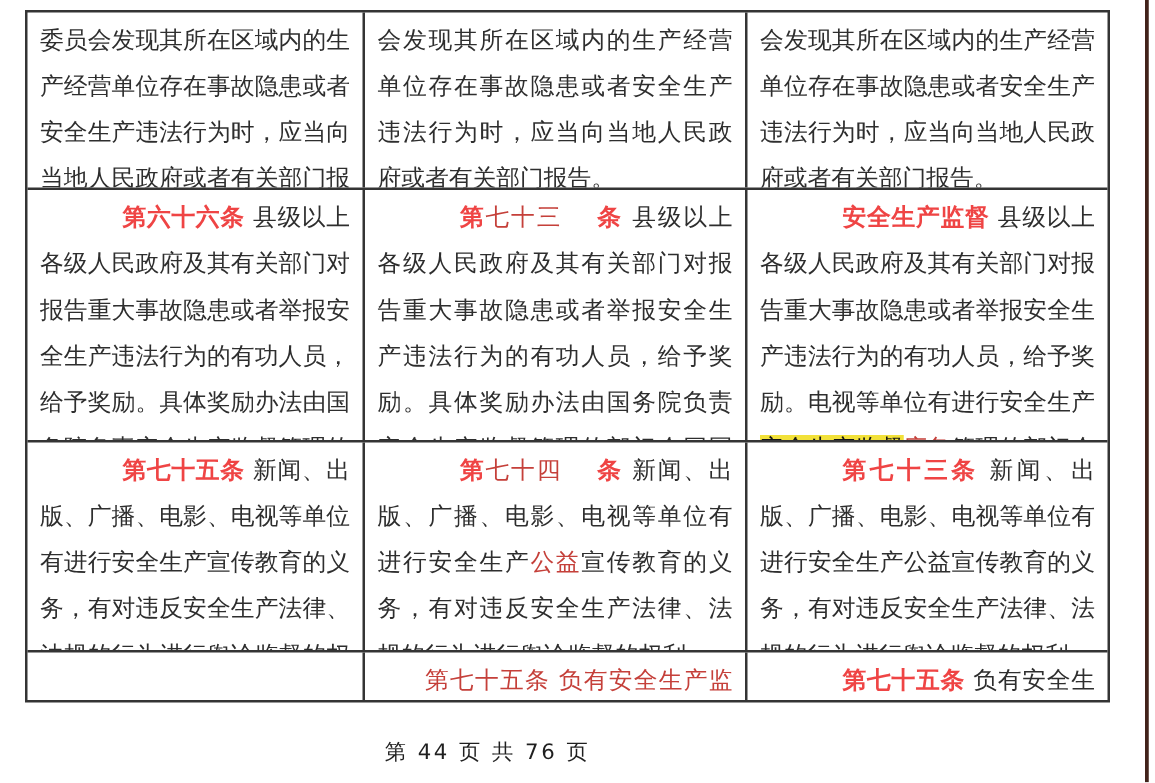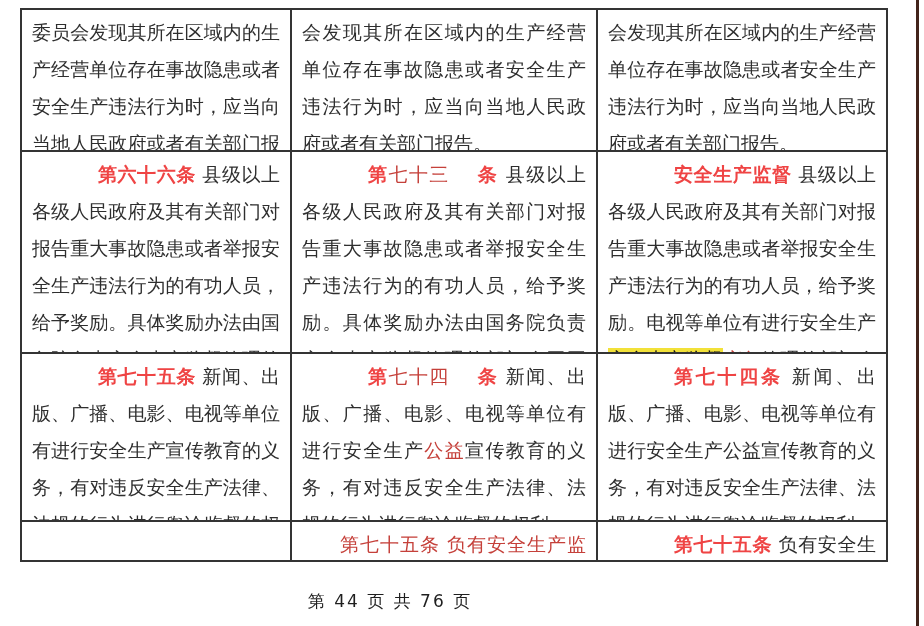--- a/index.html
+++ b/index.html
@@ -64,21 +64,21 @@
         <div class="tcell col-2"><span class="run run-normal">会发现其所在区域内的生产经营单位存在事故隐患或者安全生产违法行为时，应当向当地人民政府或者有关部门报告。</span></div>
       </div>
       <div class="trow trow-1">
         <div class="tcell col-0 indent"><span class="run run-bold">第六十六条</span><span class="run run-normal"> 县级以上各级人民政府及其有关部门对报告重大事故隐患或者举报安全生产违法行为的有功人员，给予奖励。具体奖励办法由国务院负责安全生产监督管理的部门会同国务院财政部门制定。</span></div>
         <div class="tcell col-1 indent"><span class="run run-bold">第</span><span class="run run-red-bold">七十三</span><span class="run run-bold">条</span><span class="run run-normal"> 县级以上各级人民政府及其有关部门对报告重大事故隐患或者举报安全生产违法行为的有功人员，给予奖励。具体奖励办法由国务院负责安全生产监督管理的部门会同国务院财政部门制定。</span></div>
         <div class="tcell col-2 indent"><span class="run run-bold">安全生产监督</span><span class="run run-normal"> 县级以上各级人民政府及其有关部门对报告重大事故隐患或者举报安全生产违法行为的有功人员，给予奖励。电视等单位有进行安全生产</span><span class="run run-highlight">安全生产监督</span><span class="run run-red-bold">应急</span><span class="run run-normal">管理的部门会同国务院财政部门制定。</span></div>
       </div>
       <div class="trow trow-2">
         <div class="tcell col-0 indent"><span class="run run-bold">第七十五条</span><span class="run run-normal"> 新闻、出版、广播、电影、电视等单位有进行安全生产宣传教育的义务，有对违反安全生产法律、法规的行为进行舆论监督的权利。</span></div>
         <div class="tcell col-1 indent"><span class="run run-bold">第</span><span class="run run-red-bold">七十四</span><span class="run run-bold">条</span><span class="run run-normal"> 新闻、出版、广播、电影、电视等单位有进行安全生产</span><span class="run run-red-bold">公益</span><span class="run run-normal">宣传教育的义务，有对违反安全生产法律、法规的行为进行舆论监督的权利。</span></div>
-        <div class="tcell col-2 indent"><span class="run run-bold">第七十四条</span><span class="run run-normal"> 新闻、出版、广播、电影、电视等单位有进行安全生产公益宣传教育的义务，有对违反安全生产法律、法规的行为进行舆论监督的权利。</span></div>
+        <div class="tcell col-2 indent"><span class="run run-bold">第七十三条</span><span class="run run-normal"> 新闻、出版、广播、电影、电视等单位有进行安全生产公益宣传教育的义务，有对违反安全生产法律、法规的行为进行舆论监督的权利。</span></div>
       </div>
       <div class="trow trow-3">
         <div class="tcell col-0 indent"></div>
         <div class="tcell col-1 indent"><span class="run run-red-bold">第七十五条</span><span class="run run-red"> 负有安全生产监督管理</span></div>
         <div class="tcell col-2 indent"><span class="run run-bold">第七十五条</span><span class="run run-normal"> 负有安全生产监督管理</span></div>
       </div>
     </div>
   <div class="page-footer">第 44 页 共 76 页</div>
   <div class="edge-line"></div>
 </div>

